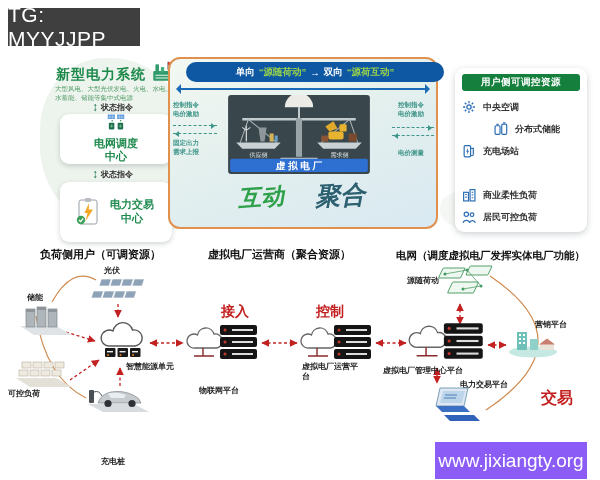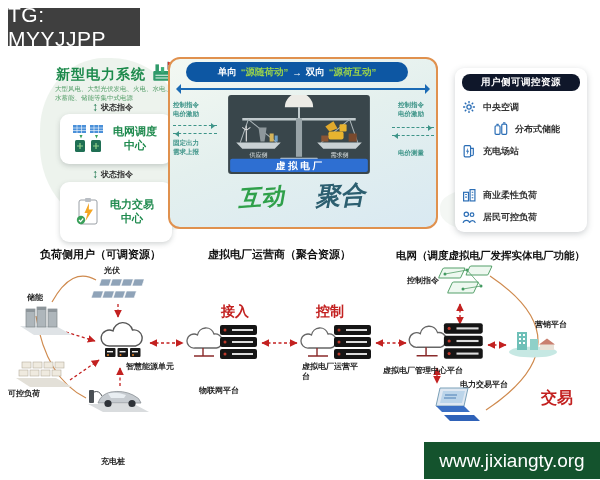--- a/index.html
+++ b/index.html
@@ -2,50 +2,50 @@
 <html><head>
 <meta charset="utf-8">
 <style>
   html,body{margin:0;padding:0;background:#fff;}
   .stage{position:relative;width:600px;height:480px;background:#fff;overflow:hidden;
          font-family:"Liberation Sans","DejaVu Sans",sans-serif;color:#222;}
   .abs{position:absolute;}
   
   .wm{background:#3f3f3f;color:#fff;display:flex;align-items:center;justify-content:center;}
   .wm-tl{left:8px;top:8px;width:132px;height:38px;font-size:21px;letter-spacing:.5px;}
-  .wm-br{left:424px;top:442px;width:176px;height:37px;font-size:19px;background:#14532d;}
+  .wm-br{left:435px;top:442px;width:152px;height:37px;font-size:19px;background:#8b5cf6;}
   
   .blob{background:#e6eee6;border-radius:45% 55% 50% 50%;opacity:.7;}
   
   .np-title{left:56px;top:66px;font-size:14px;font-weight:bold;color:#1d8a4c;letter-spacing:1px;}
   .np-sub{left:55px;top:85px;width:128px;font-size:6.5px;line-height:1.35;color:#57a06b;}
   .statusrow{display:flex;align-items:center;gap:3px;font-size:8px;color:#2b2b2b;font-weight:bold;}
   .updown{color:#16734a;font-size:12px;font-weight:bold;line-height:1;}
   .wbox{background:#fff;border-radius:9px;box-shadow:0 2px 5px rgba(80,90,90,.25);
         display:flex;align-items:center;justify-content:center;gap:6px;}
   .wbox .lbl{font-size:11px;font-weight:bold;color:#1f8a4e;width:50px;text-align:center;line-height:1.25;}
   
   .cbox{left:168px;top:57px;width:270px;height:172px;border:2px solid #e0914e;border-radius:12px;
         background:linear-gradient(160deg,#f3f8f2 0%,#e4f0ee 45%,#d9e9f2 100%);box-sizing:border-box;}
-  .banner{left:186px;top:62px;width:222px;height:20px;background:#0d57a3;border-radius:11px;
+  .banner{left:186px;top:62px;width:258px;height:20px;background:#0d57a3;border-radius:11px;
           display:flex;align-items:center;justify-content:center;gap:4px;font-size:9.5px;font-weight:bold;}
   .banner .w{color:#fff;} .banner .g{color:#9bd34a;}
   .bigarrow{left:179px;top:88px;width:248px;height:2px;background:#1a6ab5;}
   .bigarrow::before,.bigarrow::after{content:"";position:absolute;top:-4px;border:5px solid transparent;}
   .bigarrow::before{left:-8px;border-right-color:#1a6ab5;}
   .bigarrow::after{right:-8px;border-left-color:#1a6ab5;}
   .flowtxt{font-size:6.5px;line-height:1.4;color:#3d9488;white-space:pre-line;font-weight:bold;}
   .dashline{height:0;border-top:1px dashed #3d9488;position:relative;}
   .dashline .hr{position:absolute;right:-1px;top:-3px;border:3px solid transparent;border-left:4px solid #3d9488;}
   .dashline .hl{position:absolute;left:-1px;top:-3px;border:3px solid transparent;border-right:4px solid #3d9488;}
   .callig{font-weight:bold;font-style:italic;}
   
   .rcard{left:455px;top:68px;width:132px;height:164px;background:#fff;border-radius:9px;
          box-shadow:0 2px 6px rgba(60,70,80,.25);}
-  .rcard-h{left:462px;top:74px;width:118px;height:17px;background:#0f172a;border-radius:8px;color:#fff;
+  .rcard-h{left:462px;top:74px;width:118px;height:17px;background:#15803d;border-radius:3px;color:#fff;
            font-size:9.5px;font-weight:bold;display:flex;align-items:center;justify-content:center;letter-spacing:.5px;}
   .ritem{left:462px;width:120px;height:20px;display:flex;align-items:center;gap:7px;}
   .ritem .txt{font-size:9px;color:#333;font-weight:bold;}
   
   .bhead{font-size:11px;font-weight:bold;color:#111;}
   .redlbl{color:#c32120;font-weight:bold;}
   .nlbl{font-size:8px;font-weight:bold;color:#222;line-height:1.2;}
   svg text{font-family:"Liberation Sans","DejaVu Sans",sans-serif;}
 </style>
 </head>
@@ -70,21 +70,21 @@
     <polygon points="16.5,1.5 21.5,3 16.5,4.8" fill="#d23a2e"></polygon>
     <path d="M5 14 h12 M5 16.5 h12" stroke="#e8f5ee" stroke-width="1"></path>
   </svg>
   <div class="abs np-sub">大型风电、大型光伏发电、火电、水电、抽水蓄能、储能等集中式电源</div>
 
   <div class="abs statusrow" style="left:92px;top:101px;">
     <span class="updown">↕</span>
     <span>状态指令</span>
   </div>
 
-  <div class="abs wbox" style="left:60px;top:114px;width:112px;height:50px;">
+  <div class="abs wbox" style="left:60px;top:114px;width:112px;height:50px;flex-direction:column;">
     <svg width="32" height="30" viewBox="0 0 32 30">
       <rect x="1" y="1" width="13" height="8" fill="#4a90d9"></rect>
         <path d="M1 4 h13 M1 6.5 h13 M5 1 v8 M9.5 1 v8" stroke="#fff" stroke-width=".6"></path>
       <rect x="18" y="1" width="13" height="8" fill="#4a90d9"></rect>
         <path d="M18 4 h13 M18 6.5 h13 M22 1 v8 M26.5 1 v8" stroke="#fff" stroke-width=".6"></path>
       <polygon points="7.5,11 10.5,11 9,14.5" fill="#3aa05a"></polygon>
         <polygon points="23,11 26,11 24.5,14.5" fill="#3aa05a"></polygon>
       <rect x="3" y="16" width="10" height="12" rx="1.5" fill="#1f6f54"></rect>
         <path d="M8 19 v6 M5 22 h6" stroke="#8fd08a" stroke-width="1.2"></path>
       <rect x="19" y="16" width="10" height="12" rx="1.5" fill="#1f6f54"></rect>
@@ -379,21 +379,21 @@
         <circle cx="39" cy="32" r="1.5"></circle>
       </g>
     <g fill="#ddd">
         <rect x="46" y="7" width="21" height="2"></rect>
         <rect x="46" y="19" width="21" height="2"></rect>
         <rect x="46" y="31" width="21" height="2"></rect>
       </g>
   </svg>
   <div class="abs nlbl" style="left:383px;top:366px;white-space:nowrap;">虚拟电厂管理中心平台</div>
 
-  <div class="abs nlbl" style="left:407px;top:276px;">控制指令</div>
+  <div class="abs nlbl" style="left:407px;top:276px;">源随荷动</div>
   <svg class="abs" style="left:423px;top:264px;" width="70" height="38" viewBox="0 0 70 38">
     <g transform="skewX(-25)" fill="#eef8f0" stroke="#55a06a" stroke-width="1">
       <rect x="22" y="4" width="22" height="10" rx="1"></rect>
         <rect x="48" y="2" width="22" height="9" rx="1"></rect>
         <rect x="38" y="18" width="26" height="11" rx="1"></rect>
     </g>
     <g fill="#3f9a5f">
         <circle cx="22" cy="10" r="1.5"></circle>
         <circle cx="44" cy="6" r="1.5"></circle>
         <circle cx="40" cy="25" r="1.5"></circle>

